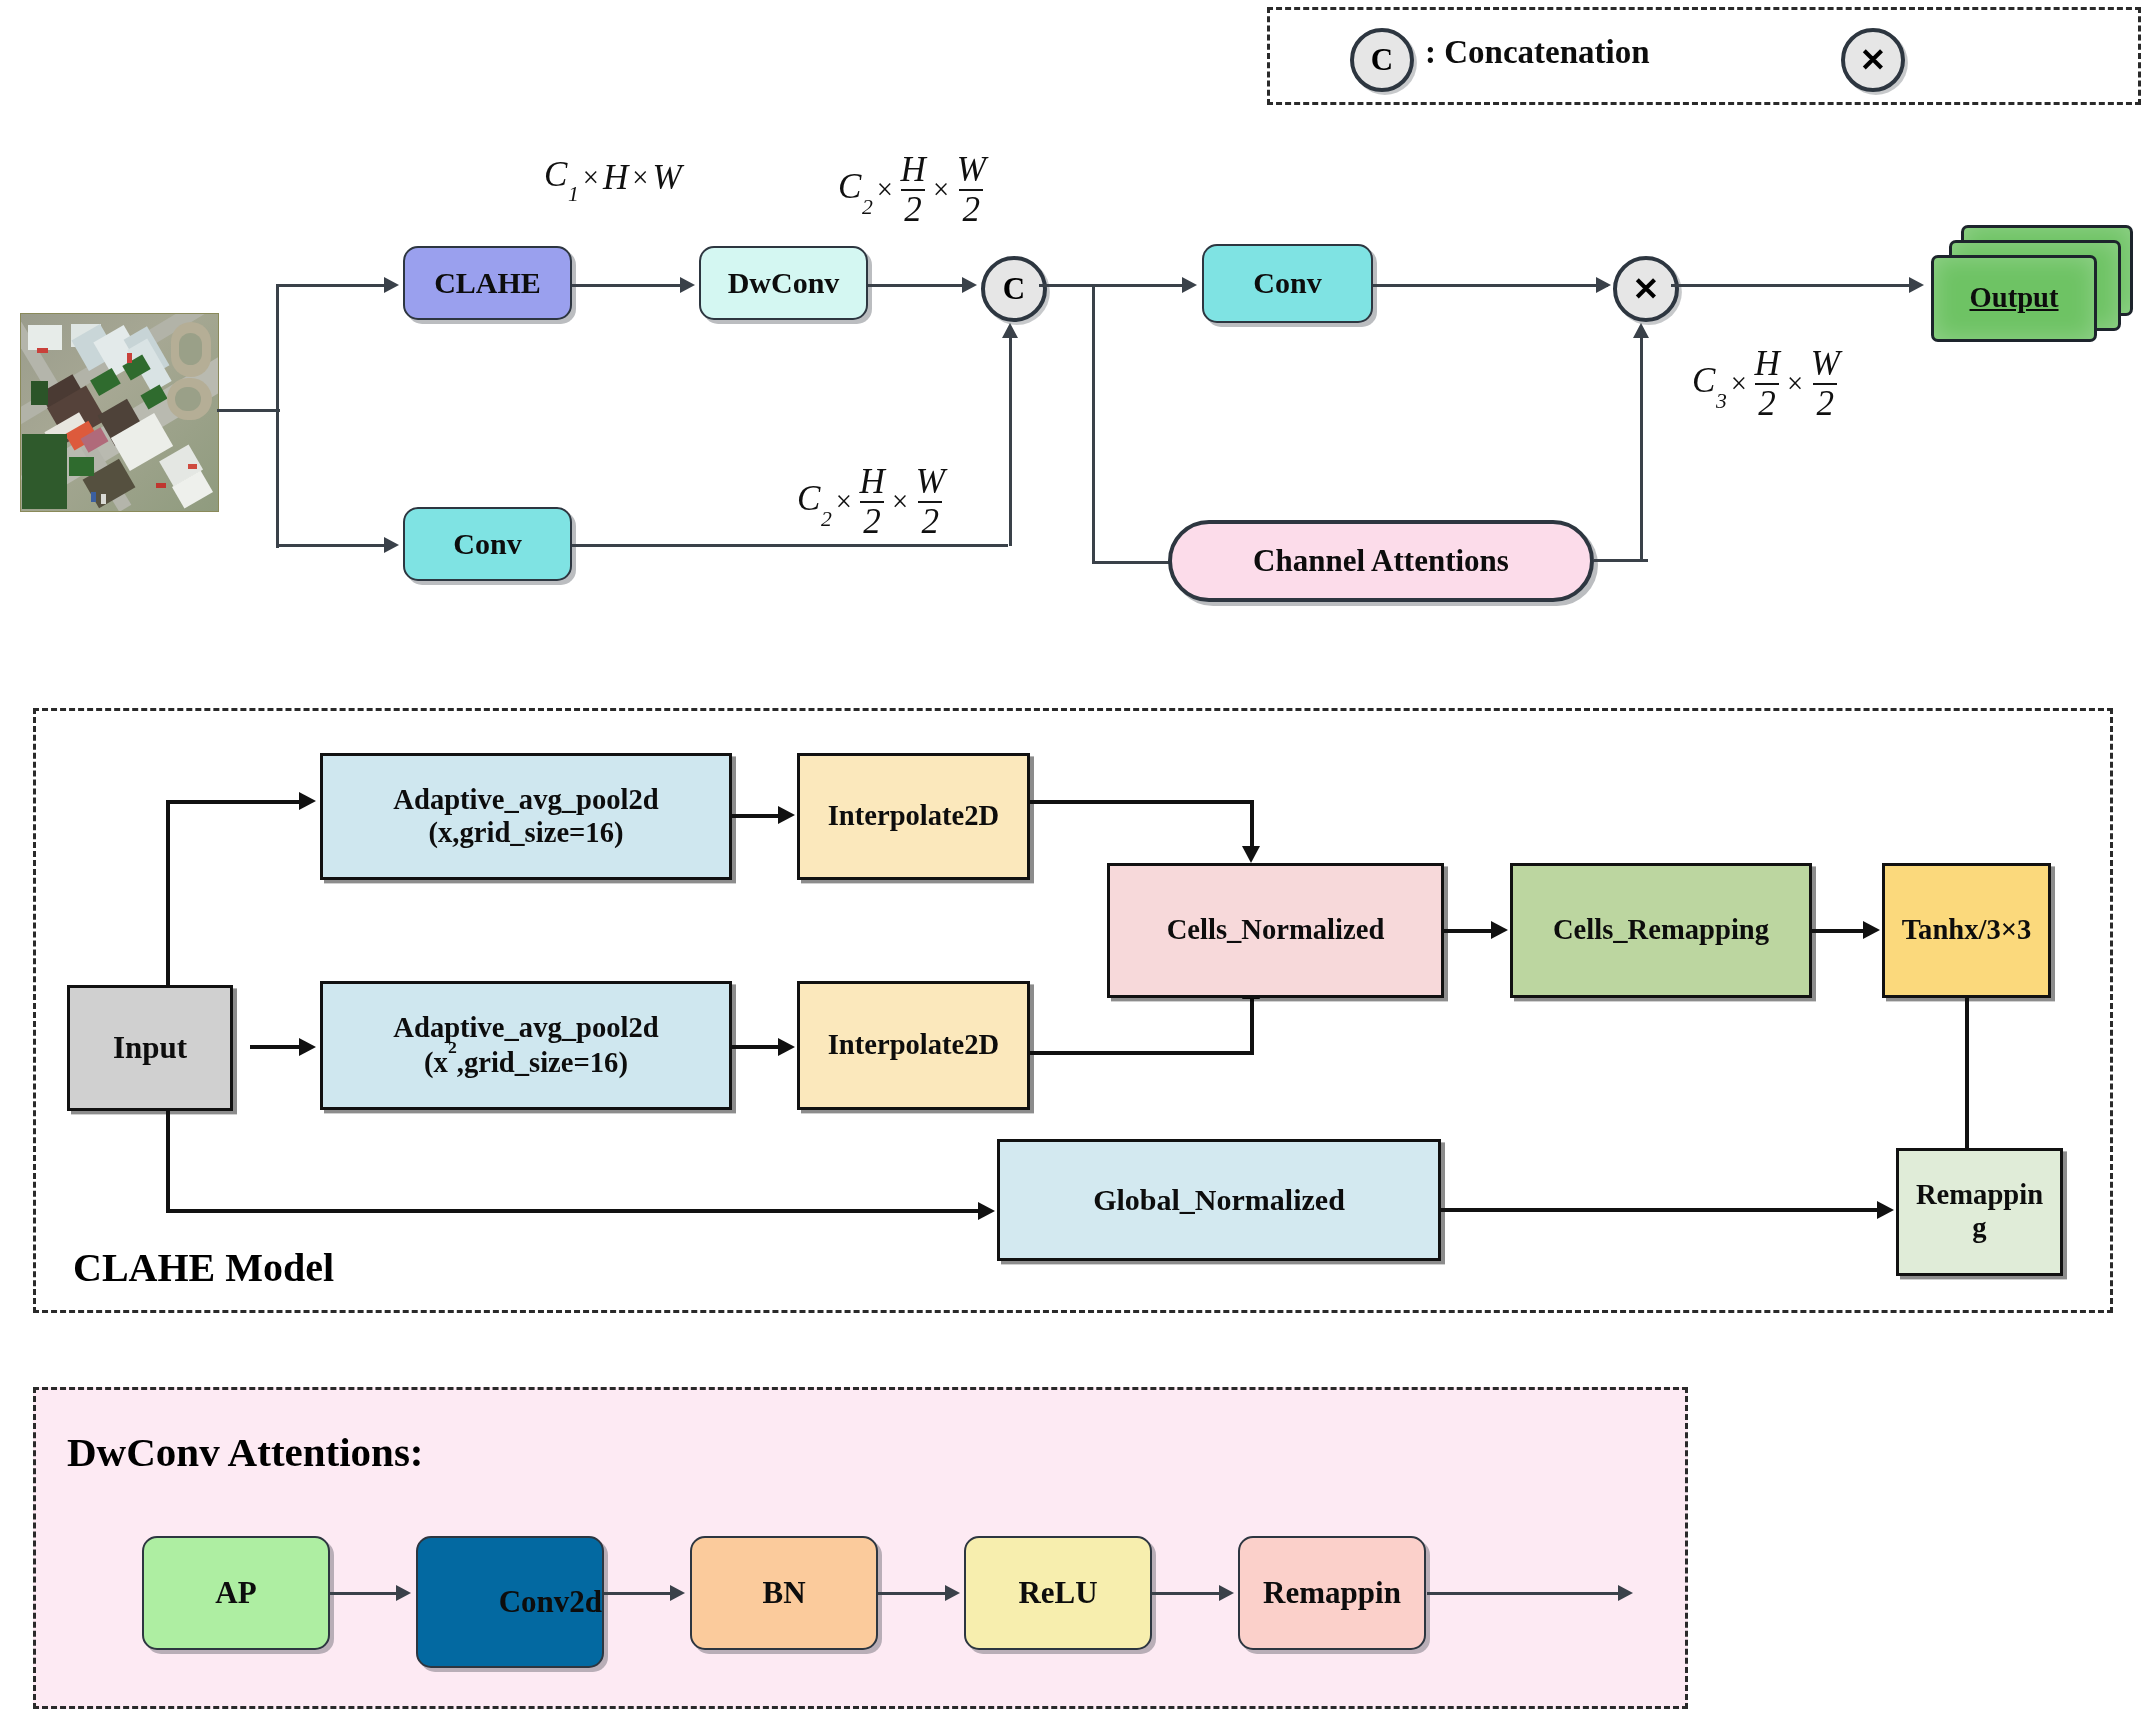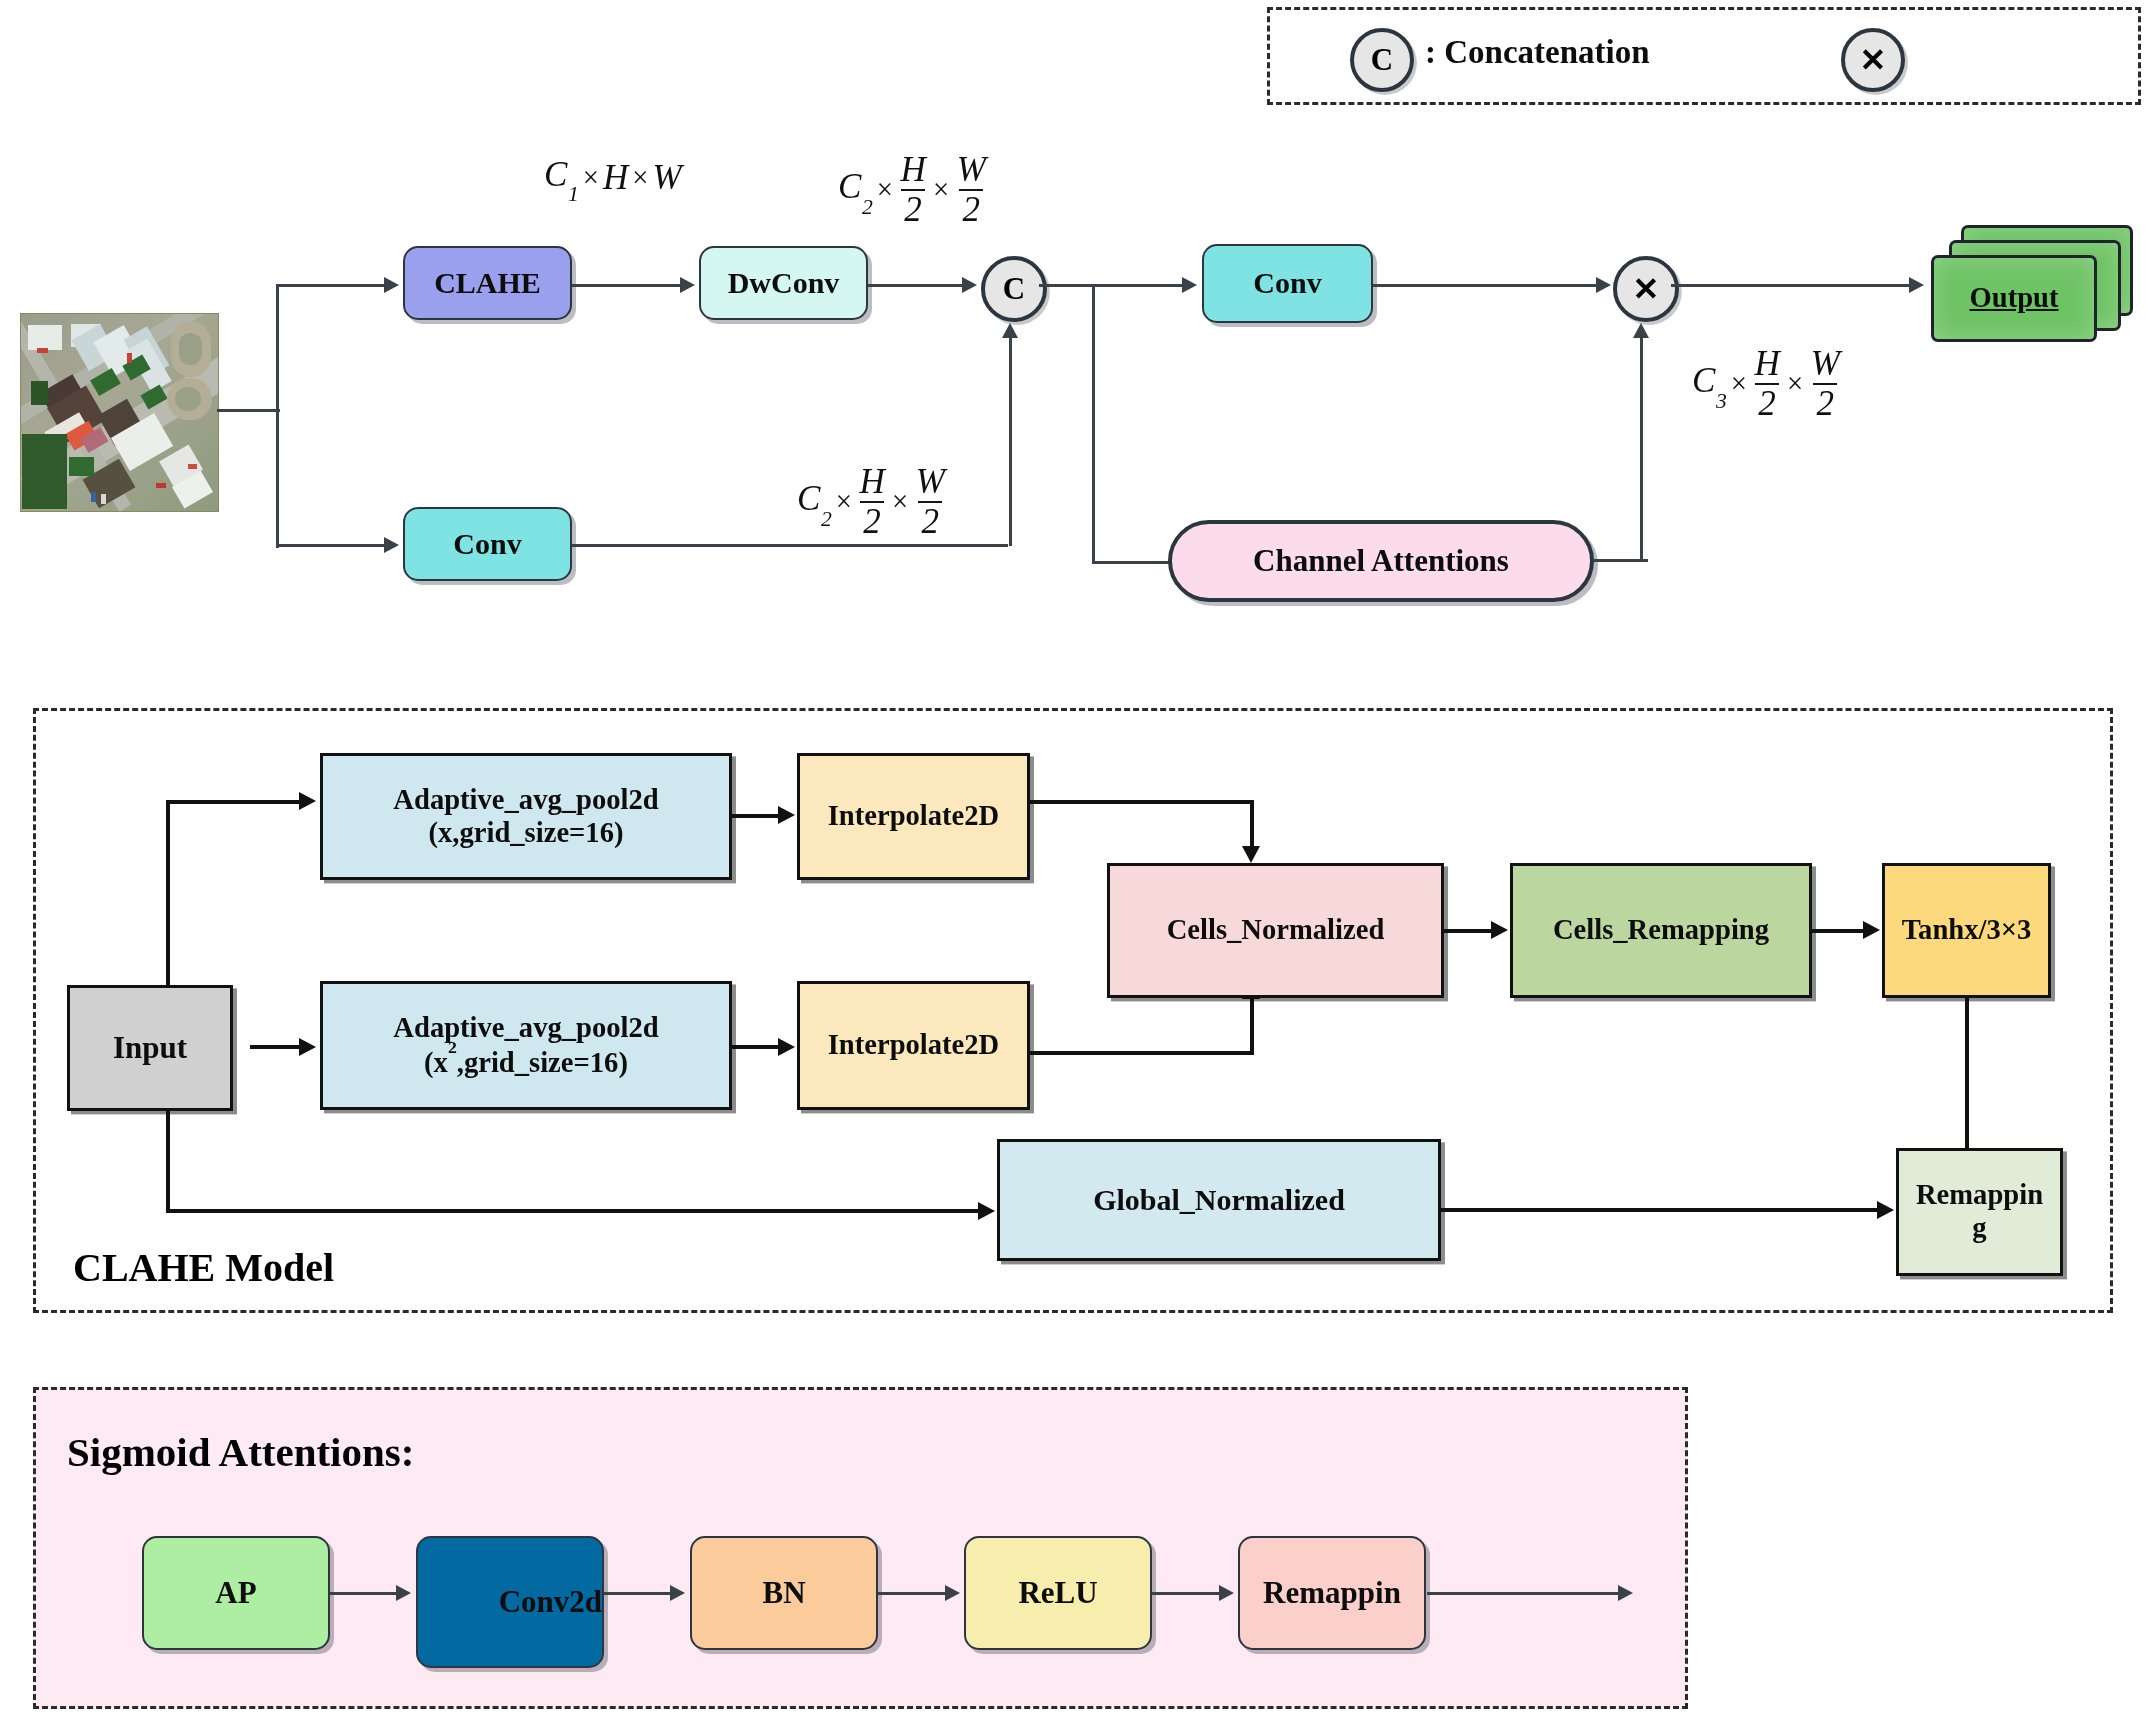--- a/index.html
+++ b/index.html
@@ -339,21 +339,21 @@
 <div class="arr-rk" style="left:1877px;top:1201px;"></div>
 
 <div class="node sq" style="left:1896px;top:1148px;width:167px;height:128px;background:#e0ecd8;
             flex-direction:column;font-size:28.6px;">
   <span>Remappin</span>
   <span>g</span>
 </div>
 
 <div class="dashpanel" style="left:33px;top:1387px;width:1655px;height:322px;background:#fdeaf3;"></div>
 
-<div class="panel-title" style="left:67px;top:1428px;font-size:41px;">Sigmoid Attentions:</div>
+<div class="panel-title" style="left:67px;top:1428px;font-size:41px;">DwConv Attentions:</div>
 
 <div class="node rnd" style="left:142px;top:1536px;width:188px;height:114px;background:#aeeea2;font-size:31px;">
   <span>AP</span>
 </div>
 <div class="h" style="left:330px;top:1592px;width:69px;"></div>
 <div class="arr-r" style="left:396px;top:1585px;"></div>
 
 <div class="node rnd" style="left:416px;top:1536px;width:188px;height:132px;background:#0369a1;font-size:31px;justify-content:flex-end;">
   <span>Conv2d</span>
 </div>

